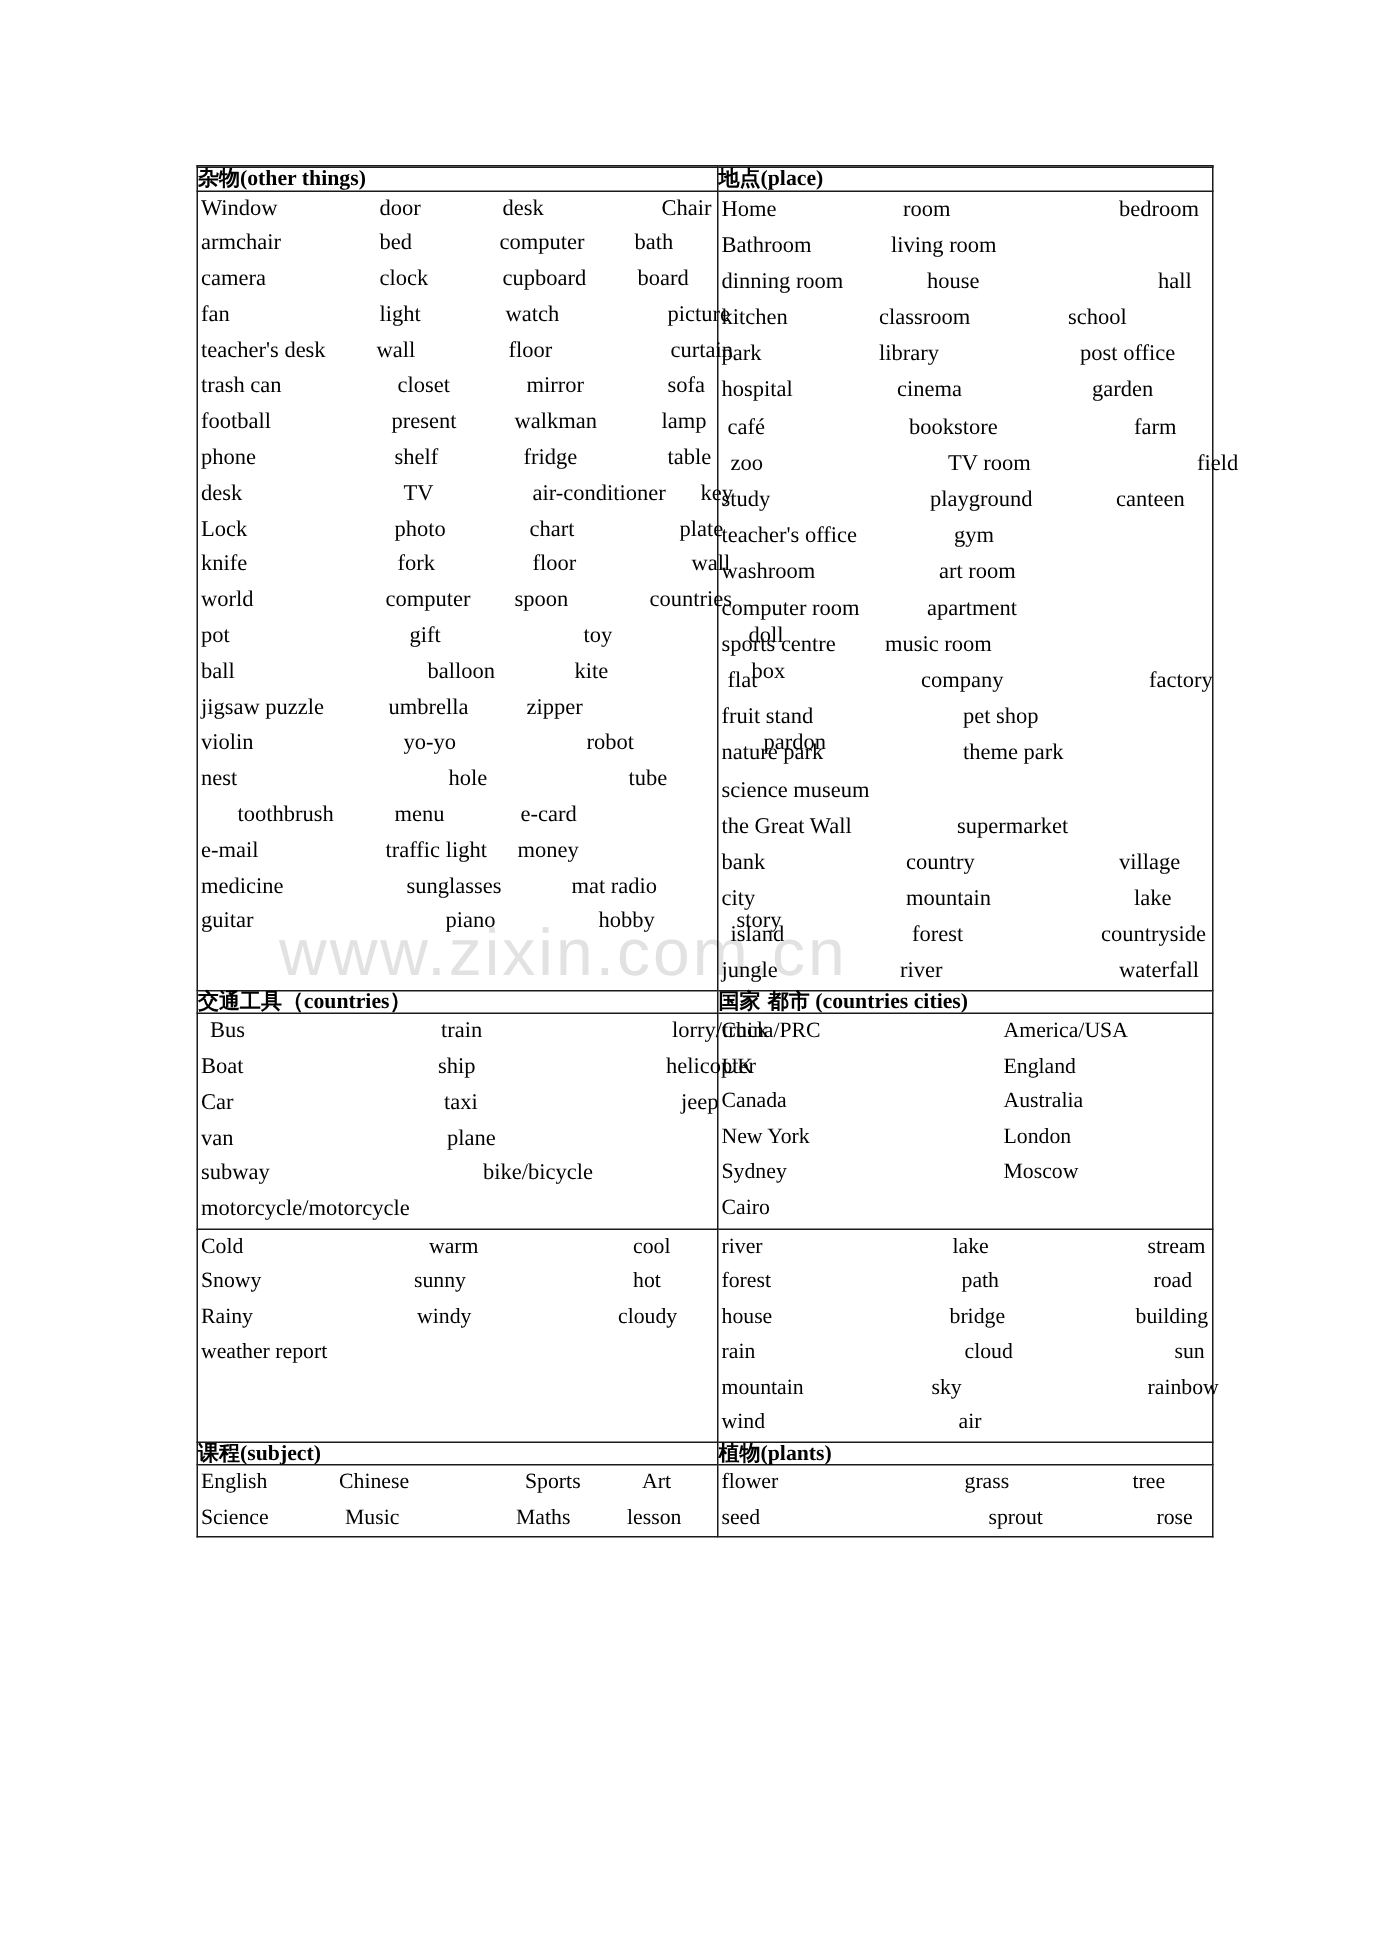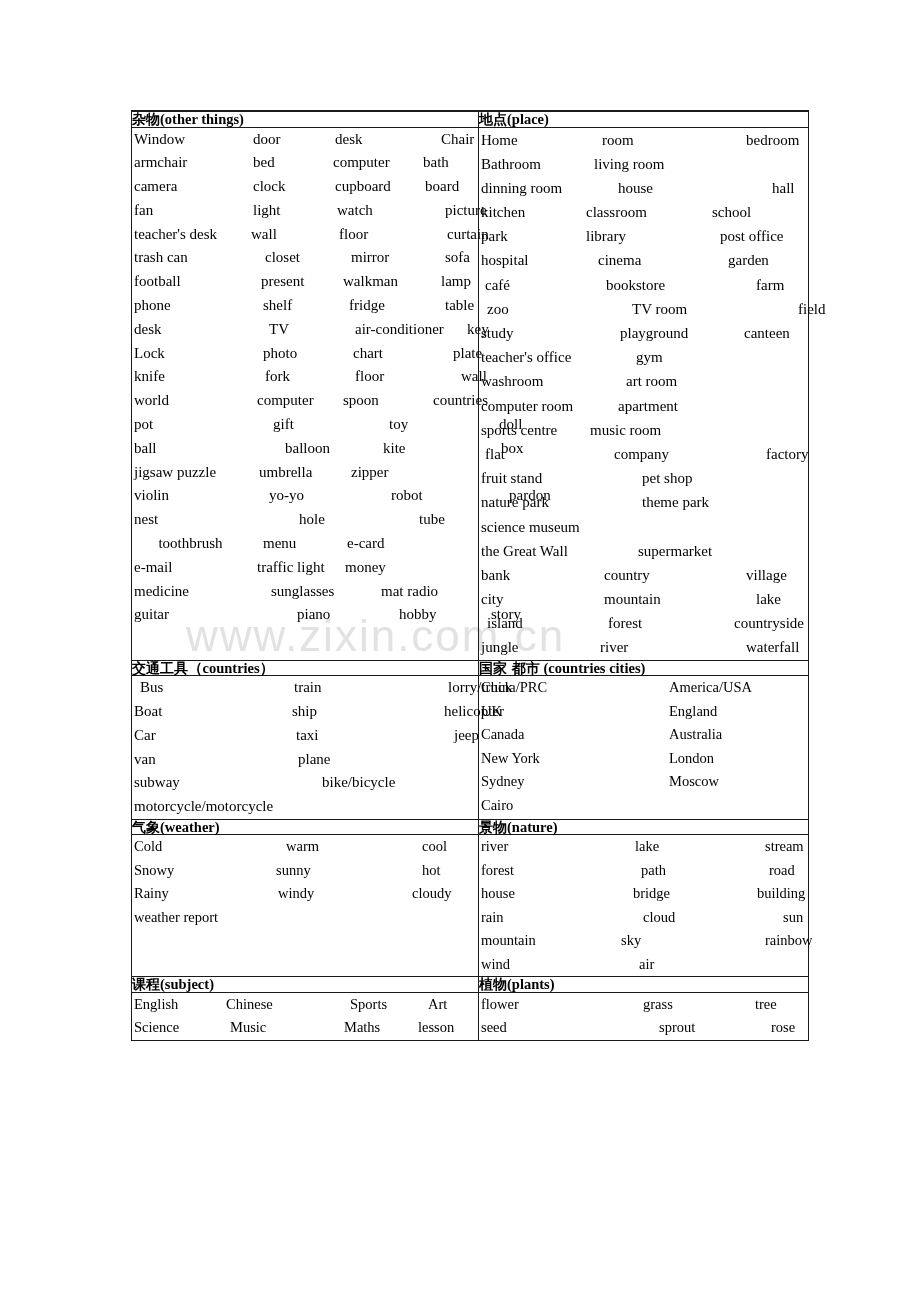--- a/index.html
+++ b/index.html
@@ -433,28 +433,20 @@
                 <span style="min-width: 152px; padding-left: 2px;">Sydney</span>
                 <span style="padding-left: 36px;">Moscow</span>
               </div>
               <div class="row">
                 <span style="padding-left: 2px;">Cairo</span>
               </div>
             </div>
         </td>
       </tr>
 
-      <tr>
-        <td class="hdr">
-          <span class="cn">气象</span><span class="en">(weather)</span>
-        </td>
-        <td class="hdr">
-          <span class="cn">景物</span><span class="en">(nature)</span>
-        </td>
-      </tr>
 
       <tr>
         <td class="words narrow">
           <div class="rows">
               <div class="row">
                 <span style="min-width: 110px; padding-left: 2px;">Cold</span>
                 <span style="min-width: 92px; padding-left: 42px;">warm</span>
                 <span style="padding-left: 44px;">cool</span>
               </div>
               <div class="row">

